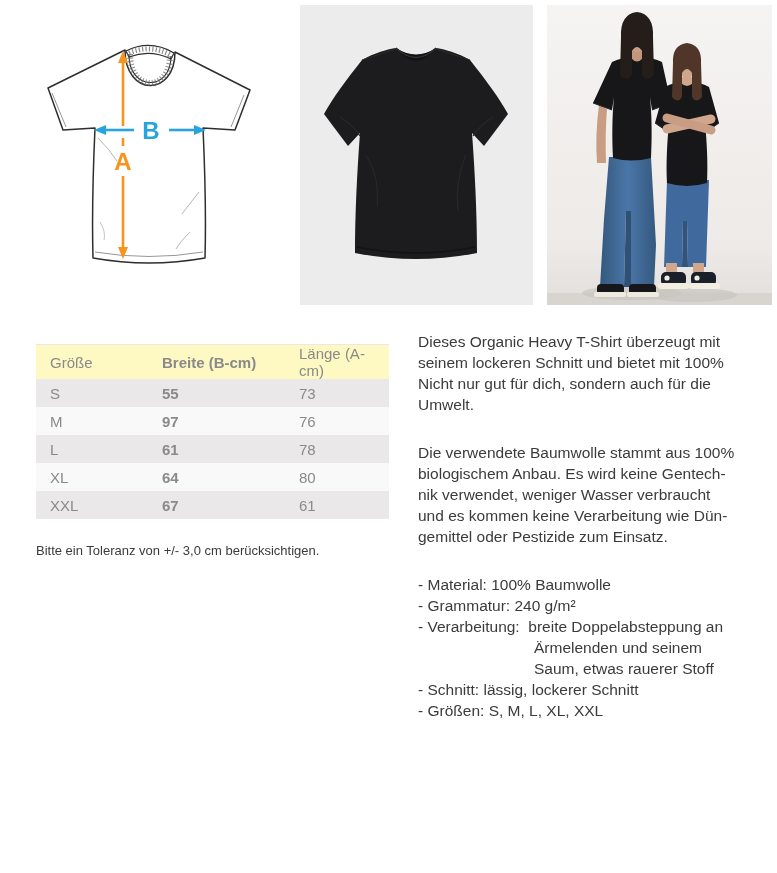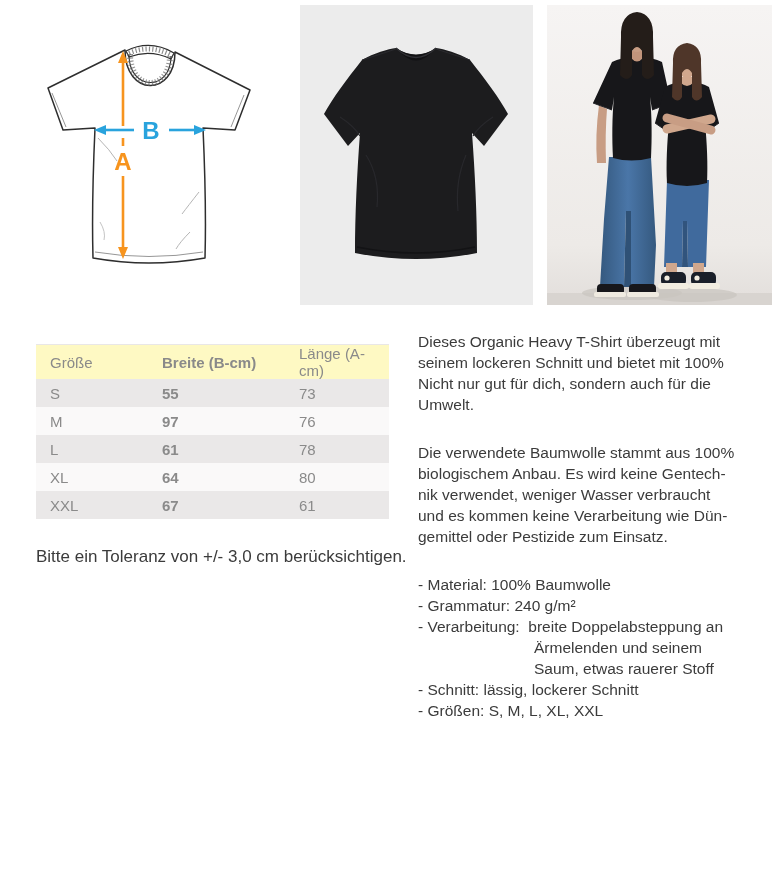--- a/index.html
+++ b/index.html
@@ -14,21 +14,21 @@
   
   .size-table{position:absolute;left:36px;top:344px;width:353px;border-collapse:collapse;
               font-size:15px;color:#8a8a8a;border-top:1px solid #e9e7e7;}
   .size-table th{font-weight:400;text-align:left;height:27px;padding:0;background:#fef9c3;}
   .size-table td{height:28px;padding:0;}
   .size-table th:nth-child(1),.size-table td:nth-child(1){width:112px;padding-left:14px;}
   .size-table th:nth-child(2),.size-table td:nth-child(2){width:137px;font-weight:bold;}
   .size-table tbody tr:nth-child(odd){background:#eae8e8;}
   .size-table tbody tr:nth-child(even){background:#faf9f9;}
 
-  .tolerance{position:absolute;left:36px;top:530px;font-size:17px;color:#3b3b3b;text-align:right;}
+  .tolerance{position:absolute;left:36px;top:530px;font-size:13px;color:#3b3b3b;text-align:right;}
 
   
   .desc{position:absolute;left:418px;top:331px;width:348px;font-size:15.5px;
         line-height:21px;color:#3b3b3b;}
   .para{margin-bottom:27px;}
   .tline{white-space:pre-wrap;}
   .indent{padding-left:116px;}
 
   
   .lab-a{fill:var(--accent-orange,#f7941e);font-weight:bold;font-size:24px;

